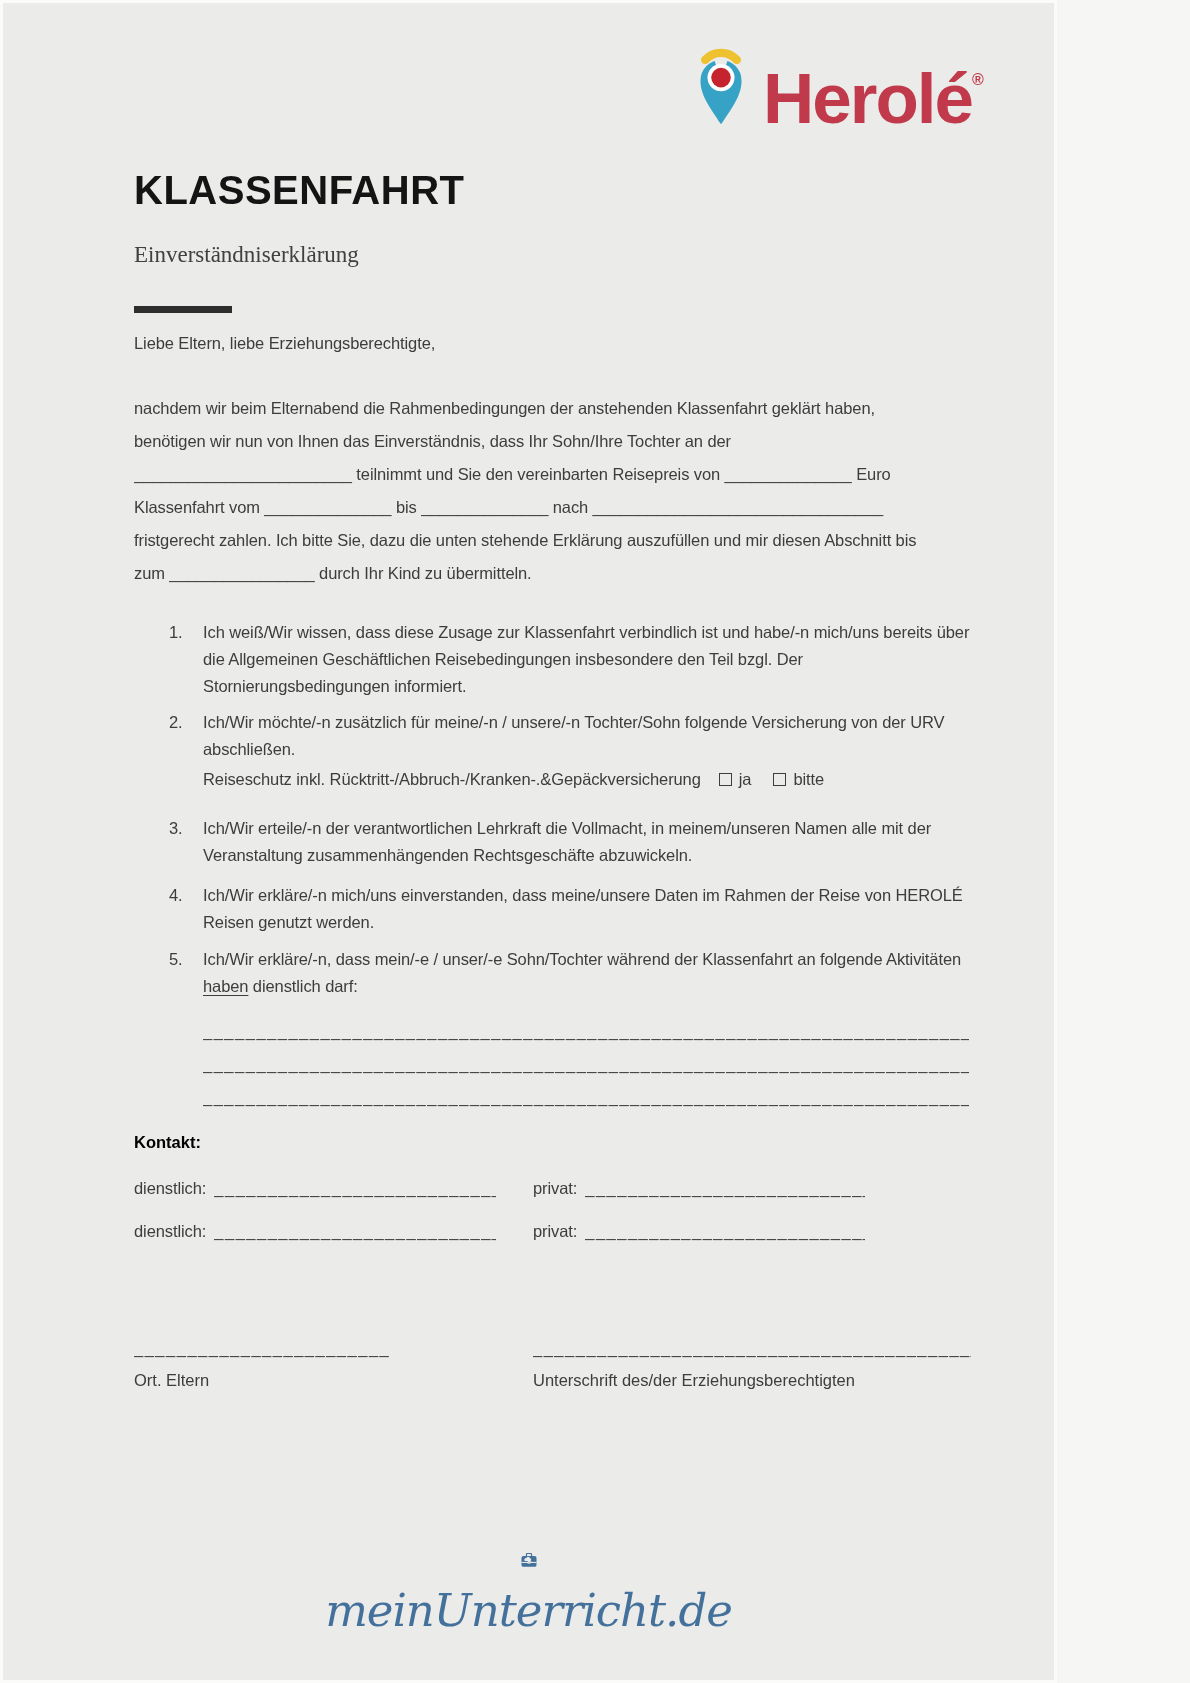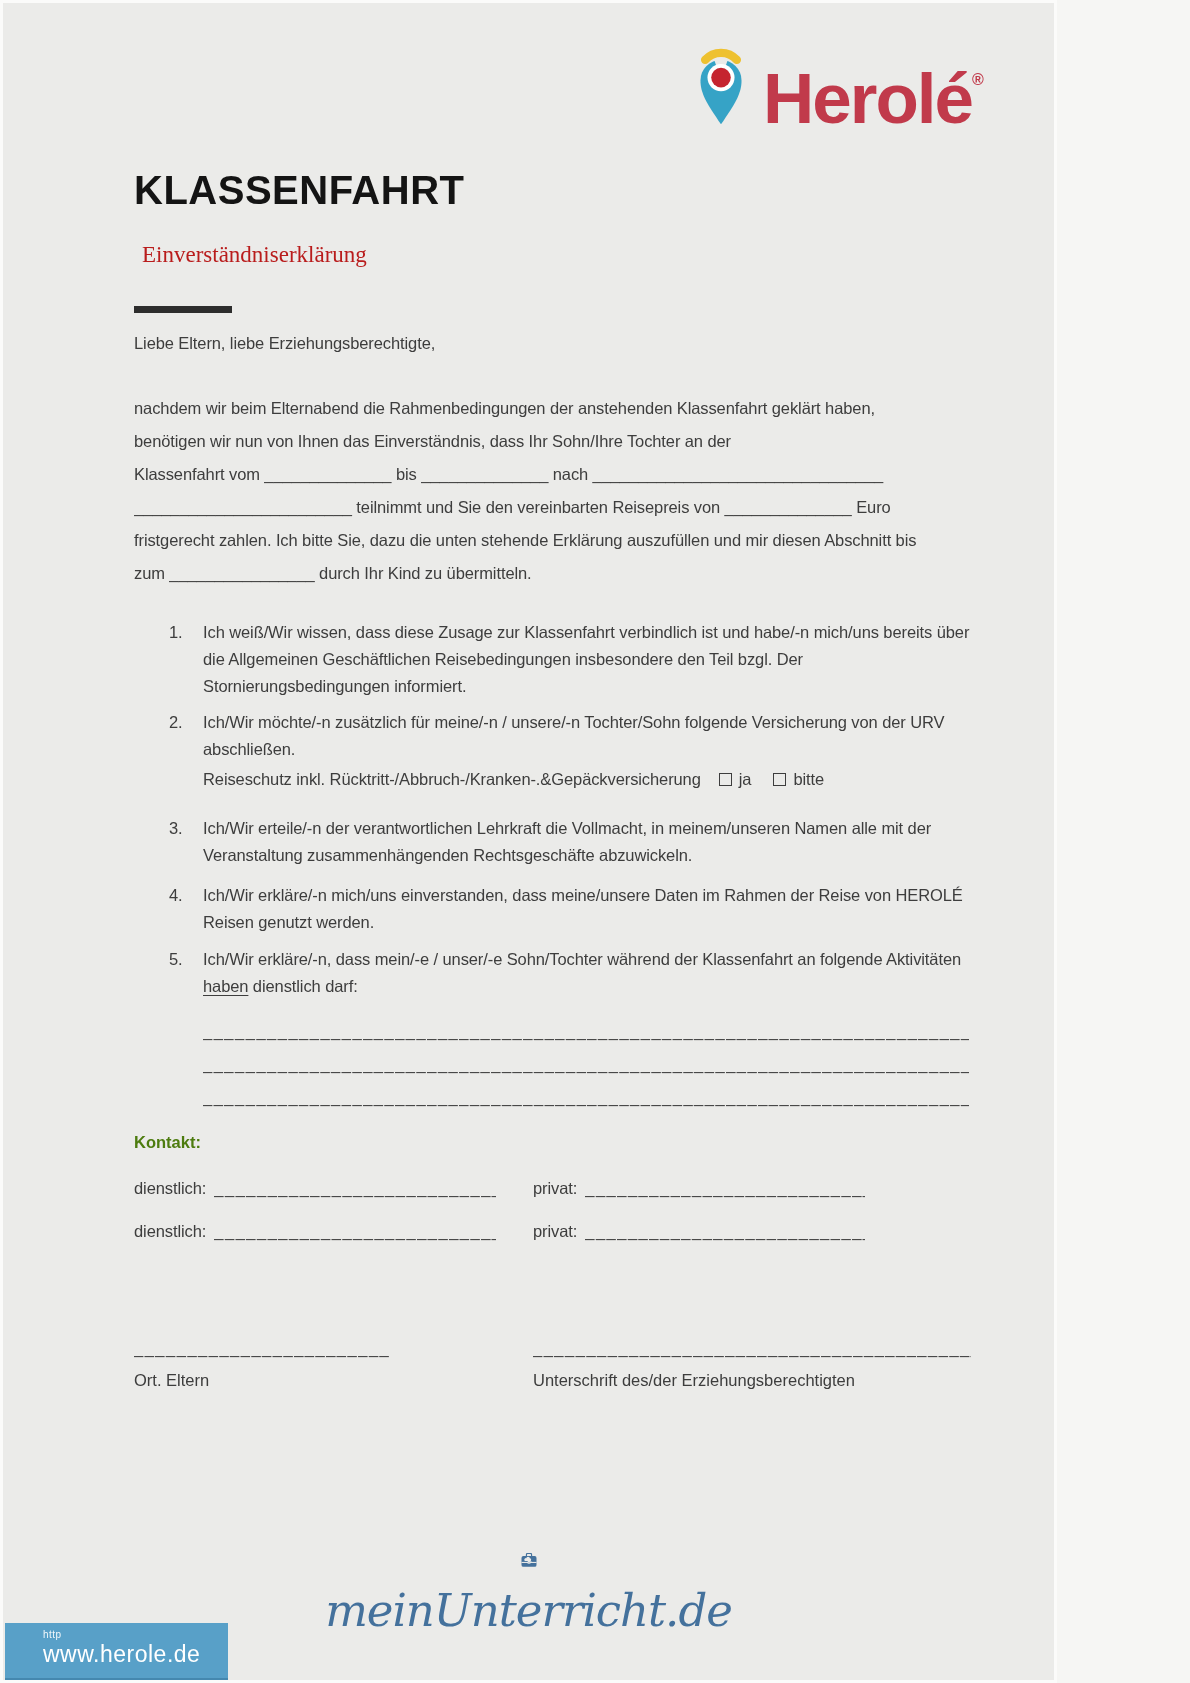--- a/index.html
+++ b/index.html
@@ -16,21 +16,21 @@
   .brand { position:absolute; top:40px; left:690px; display:flex; align-items:flex-start; }
   .brand-pin { width:56px; height:82px; margin-top:2px; }
   .brand-word {
     font-size:71px; font-weight:800; letter-spacing:-2px; line-height:74px;
     color:#c13a4b; margin-left:14px;
   }
   .brand-reg { font-size:16px; font-weight:700; color:#c13a4b; vertical-align:38px; letter-spacing:0; }
 
   
   .title { position:absolute; left:131px; top:165px; font-size:40px; font-weight:800; color:#141414; letter-spacing:0.5px; }
-  .subtitle { position:absolute; left:139px; top:239px; font-family:"Liberation Serif", serif; font-size:23px; color:#b91c1c; }
+  .subtitle { position:absolute; left:131px; top:239px; font-family:"Liberation Serif", serif; font-size:23px; color:#404040; }
   .rule { position:absolute; left:131px; top:303px; width:98px; height:7px; background:#2d2d2d; }
 
   
   .bodytext { font-size:16.5px; letter-spacing:-0.1px; color:#3d3d3d; }
   .salutation { position:absolute; left:131px; top:331px; }
   .intro { position:absolute; left:131px; top:389px; width:870px; }
   .intro div { height:33px; line-height:33px; white-space:nowrap; overflow:hidden; }
 
   .list { position:absolute; left:166px; top:616px; width:812px; }
   .li { position:absolute; display:flex; line-height:27px; }
@@ -45,21 +45,21 @@
   .u { text-decoration:underline; text-underline-offset:3px; }
 
   .checkbox { display:inline-block; width:13px; height:13px; border:1.7px solid #3d3d3d; vertical-align:-1px; margin:0 7px 0 22px; background:transparent; }
   .checkbox.first { margin-left:18px; }
 
   
   .write-lines { position:absolute; left:200px; top:1012px; width:766px; }
   .u-line { height:33px; line-height:33px; white-space:nowrap; overflow:hidden; letter-spacing:1.5px; color:#3d3d3d; }
 
   
-  .k-heading { position:absolute; left:131px; top:1130px; font-weight:700; font-size:16.5px; color:#4d7c0f; }
+  .k-heading { position:absolute; left:131px; top:1130px; font-weight:700; font-size:16.5px; color:#000000; }
   .k-row { position:absolute; left:131px; width:880px; display:flex; }
   .k-row-1 { top:1176px; }
   .k-row-2 { top:1219px; }
   .k-cell { display:flex; align-items:flex-end; }
   .k-cell.left { width:399px; }
   .k-blank { display:inline-block; white-space:nowrap; overflow:hidden; letter-spacing:1.5px; margin-left:8px; }
   .k-cell.left .k-blank { width:282px; }
   .k-cell.right .k-blank { width:280px; }
 
   
@@ -102,22 +102,22 @@
 
   <div class="title">KLASSENFAHRT</div>
   <div class="subtitle">Einverständniserklärung</div>
   <div class="rule"></div>
 
   <div class="salutation bodytext">Liebe Eltern, liebe Erziehungsberechtigte,</div>
 
   <div class="intro bodytext">
     <div>nachdem wir beim Elternabend die Rahmenbedingungen der anstehenden Klassenfahrt geklärt haben,</div>
     <div>benötigen wir nun von Ihnen das Einverständnis, dass Ihr Sohn/Ihre Tochter an der</div>
+    <div>________________________ teilnimmt und Sie den vereinbarten Reisepreis von ______________ Euro</div>
     <div>Klassenfahrt vom ______________ bis ______________ nach ________________________________</div>
-    <div>________________________ teilnimmt und Sie den vereinbarten Reisepreis von ______________ Euro</div>
     <div>fristgerecht zahlen. Ich bitte Sie, dazu die unten stehende Erklärung auszufüllen und mir diesen Abschnitt bis</div>
     <div>zum ________________ durch Ihr Kind zu übermitteln.</div>
   </div>
 
   <div class="list bodytext">
     <div class="li li-1">
       <span class="num">1.</span>
       <span class="li-text">Ich weiß/Wir wissen, dass diese Zusage zur Klassenfahrt verbindlich ist und habe/-n mich/uns bereits über die Allgemeinen Geschäftlichen Reisebedingungen insbesondere den Teil bzgl. Der Stornierungsbedingungen informiert.</span>
     </div>
     <div class="li li-2">
@@ -183,18 +183,14 @@
       <circle cx="34" cy="43" r="2.6" fill="#44719c"></circle>
       <circle cx="21" cy="28" r="6.5" fill="#ebebe9"></circle>
       <circle cx="30" cy="24.5" r="8" fill="#ebebe9"></circle>
       <circle cx="37" cy="28.5" r="6" fill="#ebebe9"></circle>
       <rect x="15" y="27" width="27" height="7" rx="3.5" fill="#ebebe9"></rect>
       <circle cx="42" cy="37" r="2.4" fill="#ebebe9"></circle>
     </svg>
     <span class="footer-word">meinUnterricht.de</span>
   </div>
 
-  <div class="badge">
-    <div class="proto">http</div>
-    <div class="url">www.herole.de</div>
-  </div>
 
 </div>
 
 </body></html>

